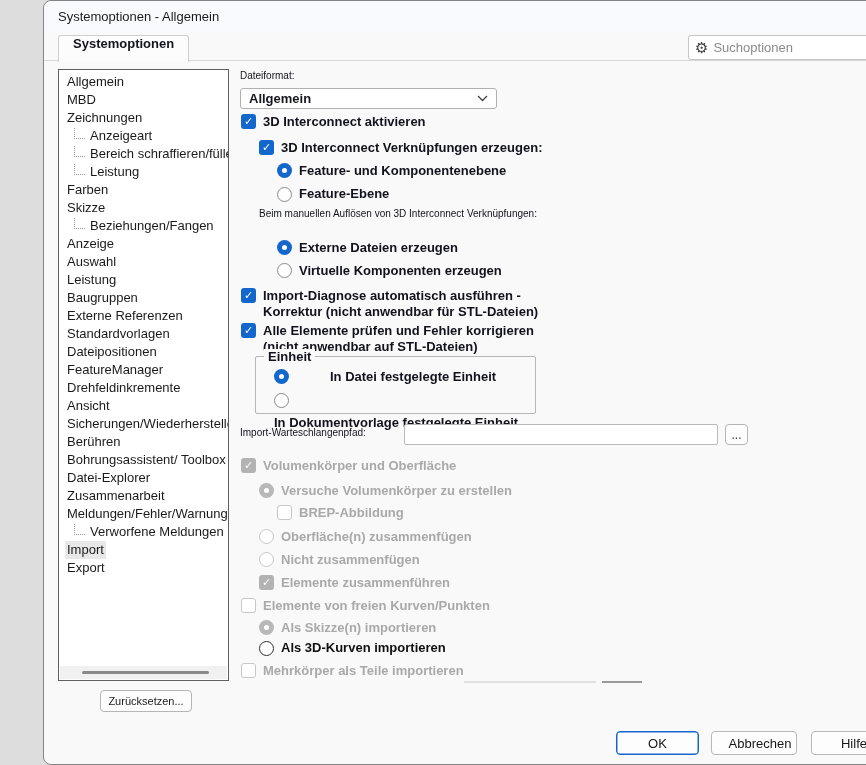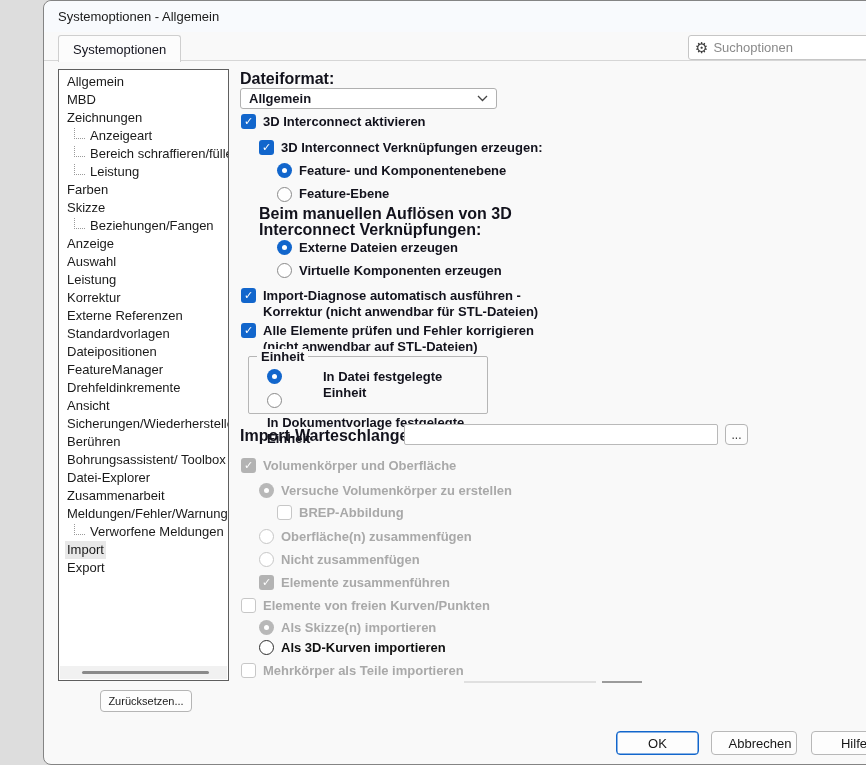--- a/index.html
+++ b/index.html
@@ -23,22 +23,22 @@
     position:absolute; right:10px; top:3px; width:34px; height:25px;
     display:flex; align-items:center; justify-content:center;
     font-size:18px; color:#1b1b1b; font-weight:300; cursor:default;
   }
 
   
   .tabstrip { position:absolute; left:0; top:31px; right:0; height:29px; border-bottom:1px solid #d6d6d6; }
   .tab {
     position:absolute; left:14px; top:3px; height:27px; padding:0 14px;
     background:#fcfcfc; border:1px solid #cfcfcf; border-bottom:none;
-    border-radius:3px 3px 0 0; display:flex; align-items:center;
-    font-size:13px; font-weight:400; color:#14141e;
+    border-radius:3px 3px 0 0; display:flex; 
+    font-size:13px; font-weight:700; color:#14141e;
   }
   .searchbox {
     position:absolute; right:8px; top:3px; width:212px; height:25px;
     background:#fff; border:1px solid #c6c6c6; border-radius:3px;
     display:flex; align-items:center; padding:0 6px; gap:5px;
   }
   .gear { font-size:15px; color:#3d3d3d; line-height:1; }
   .searchbox input {
     flex:1; border:none; outline:none; font-size:13px; color:#333;
     font-family:"Liberation Sans", sans-serif; background:transparent; min-width:0;
@@ -63,21 +63,21 @@
   .hthumb { position:absolute; left:22px; top:5px; width:127px; height:3px;
     background:#8a8a8a; border-radius:2px; }
 
   .reset-btn {
     position:absolute; left:56px; top:689px; width:92px; height:22px;
     background:#fdfdfd; border:1px solid #b5b5b5; border-radius:4px;
     font-size:11px; color:#1b1b1b; display:flex; align-items:center; justify-content:center;
   }
 
   
-  .mlabel { position:absolute; font-size:16px; font-weight:700; color:#12121c; }
+  .mlabel { position:absolute; font-size:10px; font-weight:400; color:#12121c; }
   .row { position:absolute; display:flex; gap:7px; align-items:flex-start; }
   .row .lbl { font-size:13px; font-weight:600; color:#12121c; line-height:15.5px; margin-top:0; }
   .row .lbl.gray { color:#a9a9a9; }
   .row .lbl.dark { color:#101010; }
 
   .combo {
     position:absolute; left:196px; top:87px; width:257px; height:21px;
     background:#fff; border:1px solid #b0b0b0; border-radius:3px;
     display:flex; align-items:center; padding:0 8px; justify-content:space-between;
     font-size:13px; color:#15151f; font-weight:600;
@@ -93,21 +93,21 @@
   .rb.sel { background:#1266cc; }
   .rb.sel::after, .rb.dis-sel::after {
     content:""; position:absolute; left:5px; top:5px; width:5px; height:5px;
     border-radius:50%; background:#fff; }
   .rb.unsel { background:#fff; border:1px solid #8a8a8a; }
   .rb.dis-sel { background:#b8b8b8; }
   .rb.dis-unsel { background:#fff; border:1px solid #c7c7c7; }
   .rb.dark-unsel { background:#fff; border:1px solid #2e2e2e; }
 
   .groupbox {
-    position:absolute; left:204px; top:355px; width:240px; height:58px;
+    position:absolute; left:211px; top:355px; width:281px; height:58px;
     border:1px solid #b6b6b6; border-radius:2px;
   }
   .groupbox .gtitle {
     position:absolute; left:8px; top:-8px; background:#f9f9f9; padding:0 4px;
     font-size:13px; font-weight:600; color:#12121c;
   }
 
   .pathinput {
     position:absolute; left:360px; top:423px; width:314px; height:21px;
     background:#fff; border:1px solid #b9b9b9; border-radius:2px;
@@ -203,21 +203,21 @@
         <div class="sb-item">
           <span class="sb-label">Anzeige</span>
         </div>
         <div class="sb-item">
           <span class="sb-label">Auswahl</span>
         </div>
         <div class="sb-item">
           <span class="sb-label">Leistung</span>
         </div>
         <div class="sb-item">
-          <span class="sb-label">Korrektur</span>
+          <span class="sb-label">Baugruppen</span>
         </div>
         <div class="sb-item">
           <span class="sb-label">Externe Referenzen</span>
         </div>
         <div class="sb-item">
           <span class="sb-label">Standardvorlagen</span>
         </div>
         <div class="sb-item">
           <span class="sb-label">Dateipositionen</span>
         </div>
@@ -372,21 +372,21 @@
   <div class="row" style="left:197px; top:597px;">
     <span class="cb dis-unchecked"></span>
     <span class="lbl gray">Elemente von freien Kurven/Punkten</span>
   </div>
 
   <div class="row" style="left:215px; top:619px;">
     <span class="rb dis-sel"></span>
     <span class="lbl gray">Als Skizze(n) importieren</span>
   </div>
 
-  <div class="row" style="left:215px; top:639px;">
+  <div class="row" style="left:215px; top:639px;align-items:flex-end;">
     <span class="rb dark-unsel"></span>
     <span class="lbl dark">Als 3D-Kurven importieren</span>
   </div>
 
   <div class="row" style="left:197px; top:662px;">
     <span class="cb dis-unchecked"></span>
     <span class="lbl gray">Mehrkörper als Teile importieren</span>
   </div>
 
   <div class="cutline-light"></div>

